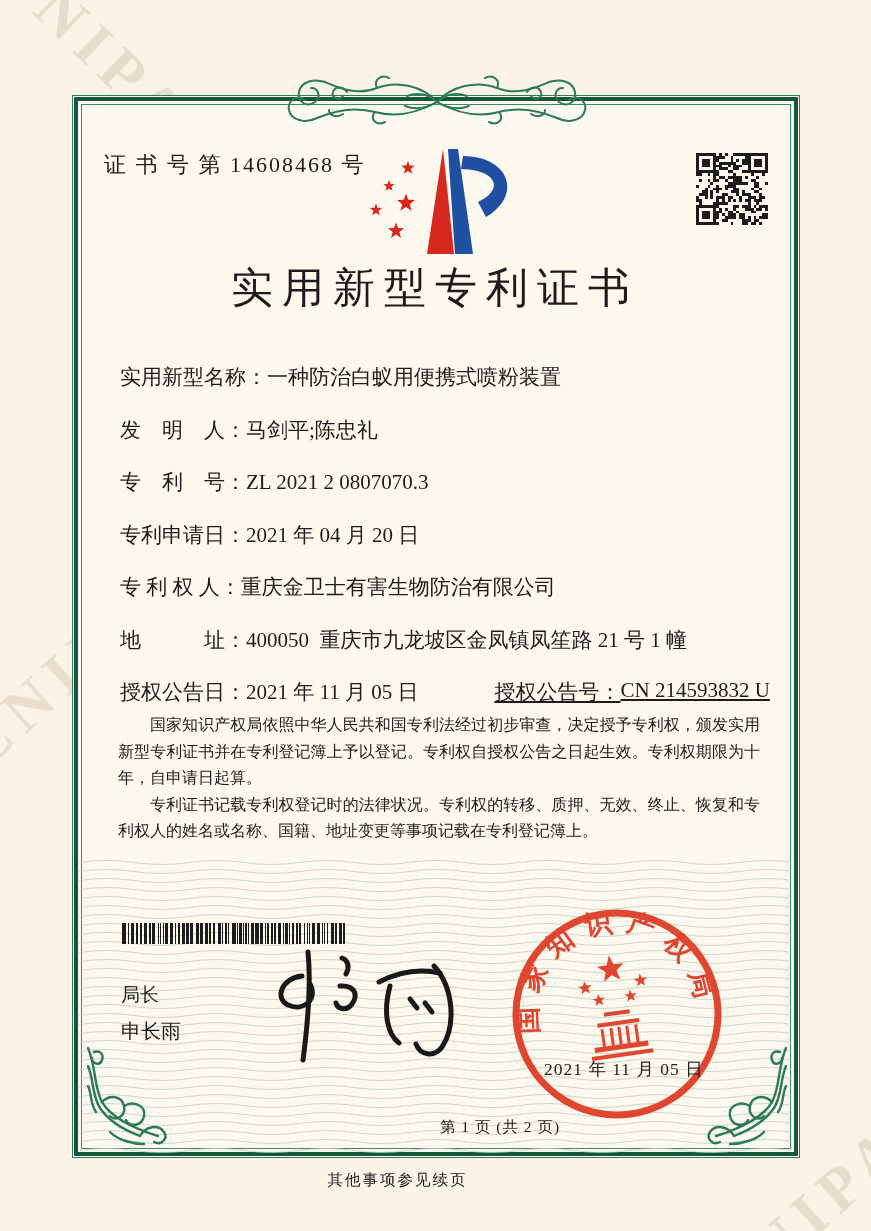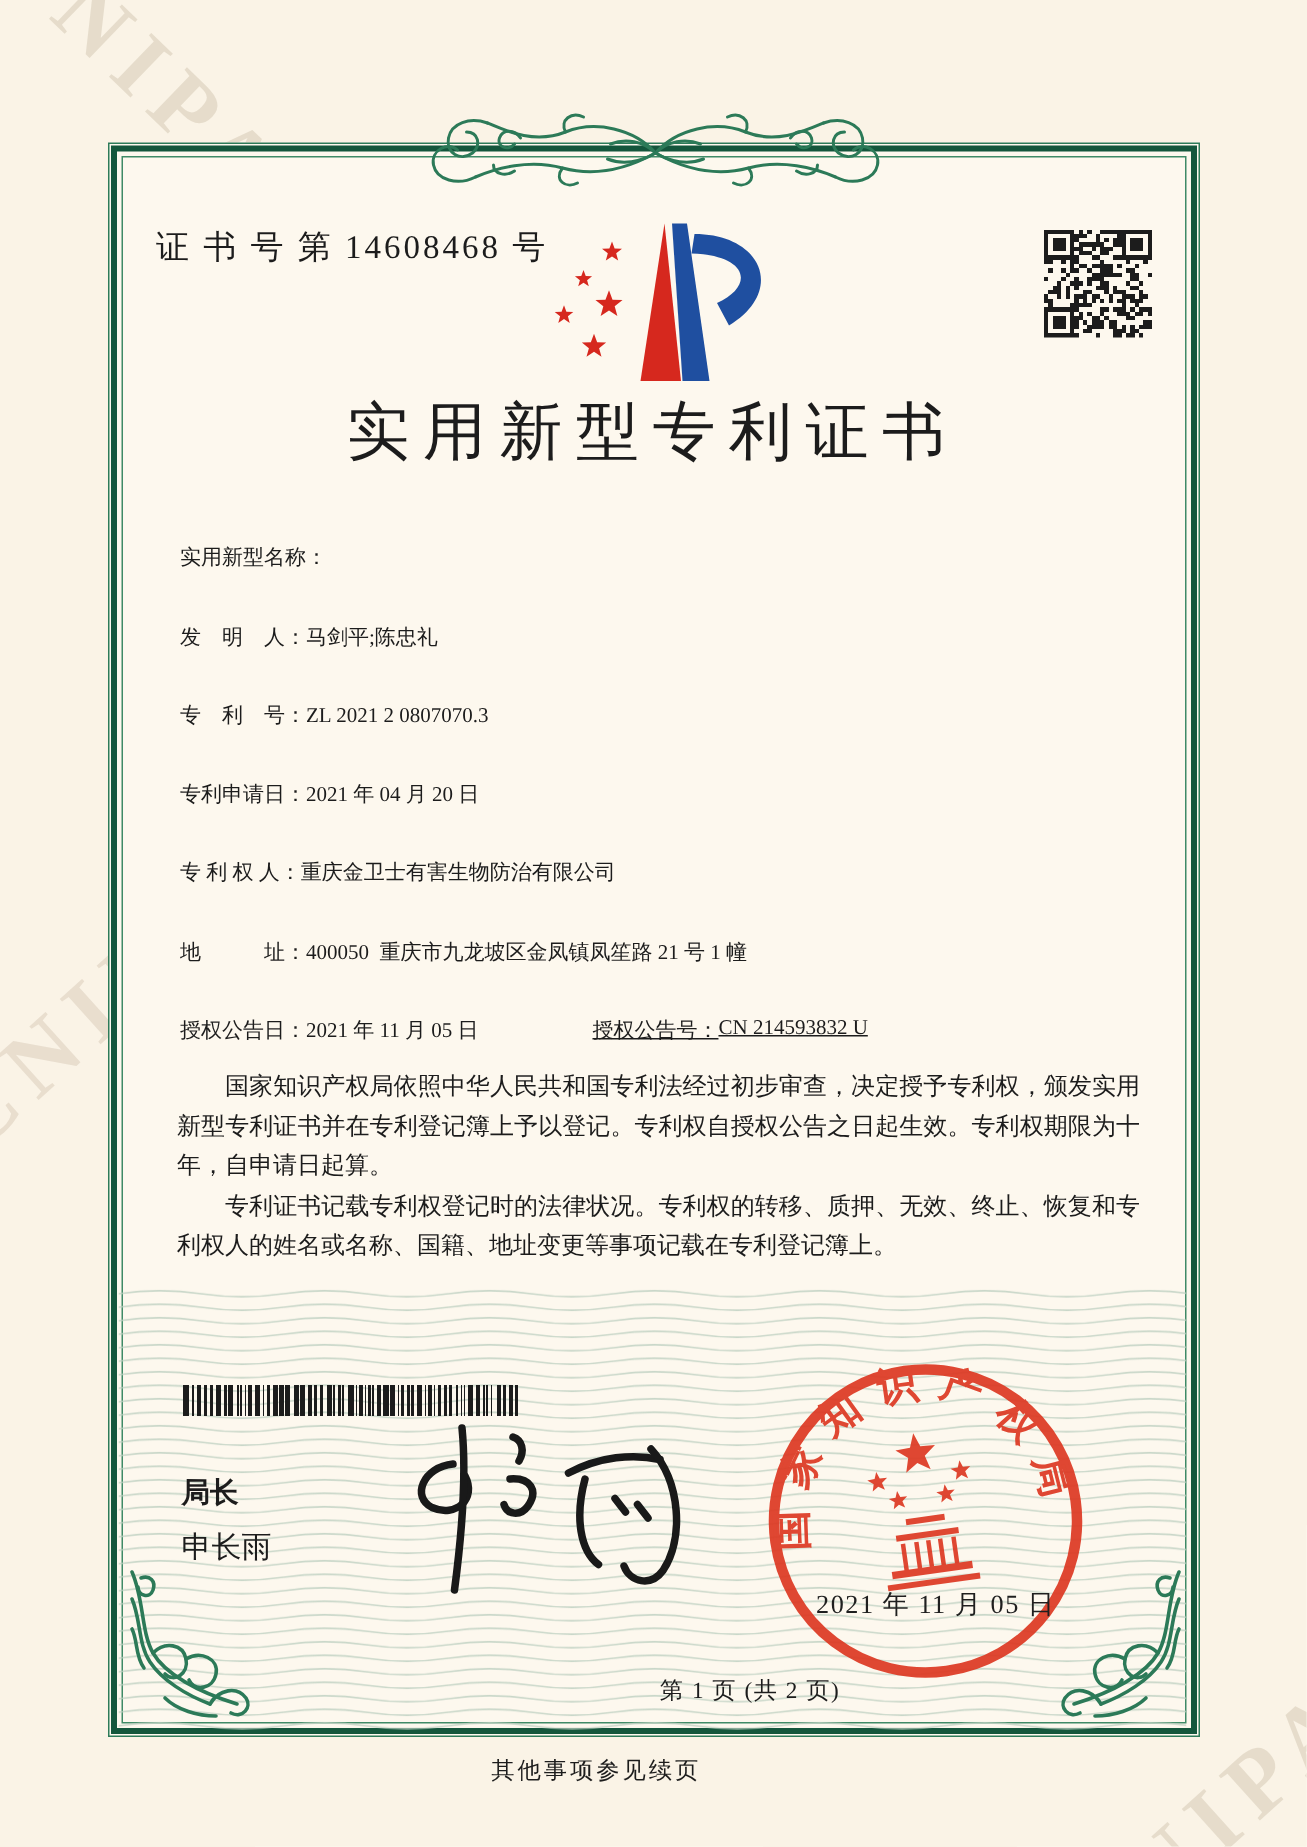--- a/index.html
+++ b/index.html
@@ -35,34 +35,34 @@
   .corner-br{left:676px;top:1036px;transform:scaleX(-1);}
   
   .cert-no{position:absolute;left:104px;top:150px;font-size:22px;letter-spacing:2px;z-index:5;}
   .logo{position:absolute;left:356px;top:144px;width:168px;height:118px;z-index:5;}
   .qr{position:absolute;left:696px;top:153px;width:72px;height:72px;z-index:5;}
   .title{
     position:absolute;left:72px;top:260px;width:726px;text-align:center;
     font-size:42px;font-weight:normal;letter-spacing:9px;z-index:5;
   }
   
-  .fields{position:absolute;left:120px;top:363px;width:640px;z-index:5;font-size:14px;}
+  .fields{position:absolute;left:120px;top:363px;width:640px;z-index:5;font-size:21px;}
   .frow{display:flex;align-items:baseline;height:24px;margin-bottom:28.5px;}
   .flabel{white-space:pre;}
   .fvalue{white-space:pre;}
   .fpair2{margin-left:76px;display:flex;text-decoration:underline;}
   
   .body-text{
     position:absolute;left:118px;top:712px;width:642px;z-index:5;
     font-size:16px;line-height:26.5px;text-align:justify;
   }
   .body-text p{margin:0;text-indent:2em;}
   
   .barcode{position:absolute;left:122px;top:923px;width:224px;height:21px;z-index:6;}
-  .director-label{position:absolute;left:121px;top:982px;font-size:19px;z-index:6;font-family:"Liberation Sans","DejaVu Sans",sans-serif;font-weight:bold;}
+  .director-label{position:absolute;left:121px;top:982px;font-size:19px;z-index:6;font-family:"Liberation Sans","DejaVu Sans",sans-serif;}
   .director-name{position:absolute;left:121px;top:1018px;font-size:20px;z-index:6;font-family:"Liberation Sans","DejaVu Sans",sans-serif;}
   .signature{position:absolute;left:248px;top:942px;width:235px;height:130px;z-index:6;}
   .seal{position:absolute;left:508px;top:905px;width:218px;height:218px;z-index:7;}
   .seal-date{position:absolute;left:544px;top:1057px;font-size:17.5px;letter-spacing:1px;color:#1f1f1f;z-index:8;white-space:nowrap;}
   .page-info{position:absolute;left:72px;top:1117px;width:856px;text-align:center;font-size:15.5px;z-index:8;letter-spacing:1px;}
   .footer-note{position:absolute;left:0;top:1170px;width:795px;text-align:center;font-size:15.5px;z-index:8;letter-spacing:2px;}
 </style>
 </head>
 <body>
 
@@ -456,20 +456,21 @@
       <rect x="19" y="24" width="1" height="1"></rect>
       <rect x="20" y="24" width="1" height="1"></rect>
       <rect x="22" y="24" width="1" height="1"></rect>
     </svg></div>
 
 <div class="title">实用新型专利证书</div>
 
 <div class="fields">
   <div class="frow">
     <span class="flabel">实用新型名称：</span>
+    <span class="fvalue">一种防治白蚁用便携式喷粉装置</span>
   </div>
   <div class="frow">
     <span class="flabel">发　明　人：</span>
     <span class="fvalue">马剑平;陈忠礼</span>
   </div>
   <div class="frow">
     <span class="flabel">专　利　号：</span>
     <span class="fvalue">ZL 2021 2 0807070.3</span>
   </div>
   <div class="frow">

